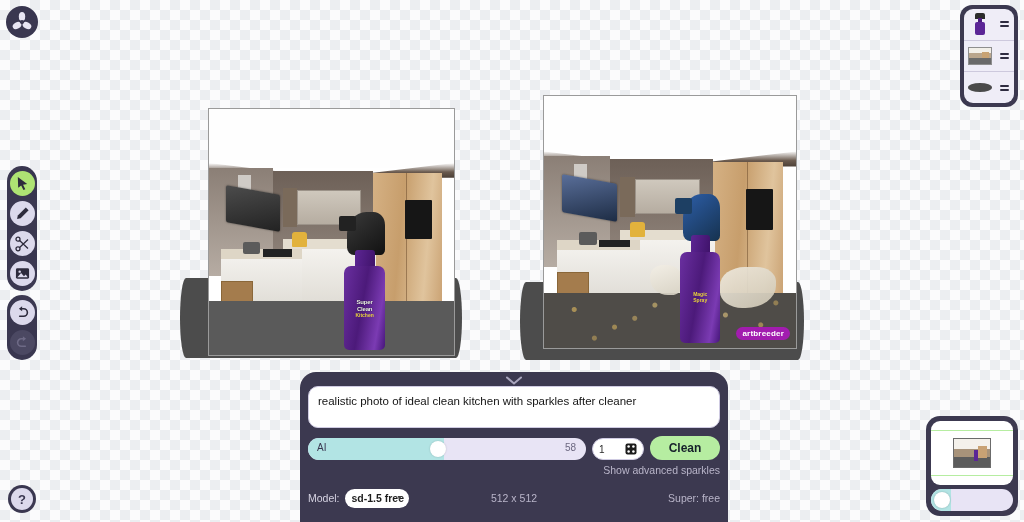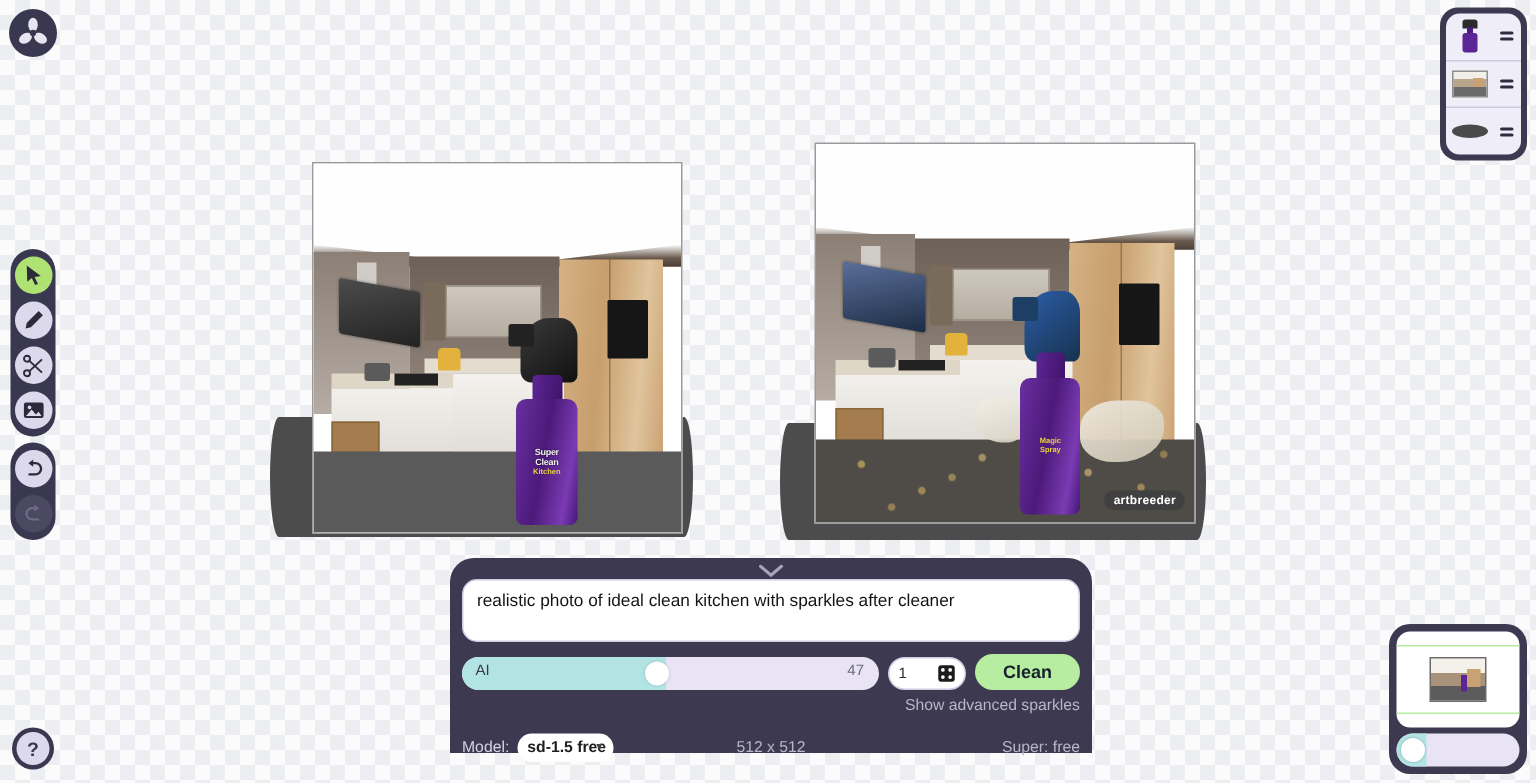--- a/index.html
+++ b/index.html
@@ -230,32 +230,32 @@
     text-shadow:0 0 1px #000; letter-spacing:-.2px;
   }
   .bottle .label .l2 {
     font-size:5px; font-weight:bold; color:#e8d23a; line-height:5px;
   }
   .bottle.blue .trigger { background:linear-gradient(140deg,#2d5ea8,#16324f); }
   .bottle.blue .nozzle { background:#1d3f63; }
 
   .watermark {
     position:absolute;
-    background:#404040;
+    background:#a21caf;
     color:#fff;
     font-size:8px; font-weight:bold;
     letter-spacing:.2px;
     padding:2px 6px;
     border-radius:8px;
   }
 
   
   #prompt-panel {
     position:absolute; left:300px; top:372px;
-    width:428px; height:130px;
+    width:428px; height:150px;
     background:#3c3950;
     border-radius:16px 16px 0 0;
     padding:10px 8px 0 8px;
   }
   #collapse-handle {
     position:absolute; left:0; right:0; top:2px;
     height:12px; display:flex; align-items:center; justify-content:center;
     cursor:pointer;
   }
   #prompt-input {
@@ -613,21 +613,21 @@
   </div>
 
   <textarea id="prompt-input" placeholder="Describe what you want to see..." style="">realistic photo of ideal clean kitchen with sparkles after cleaner</textarea>
 
   <div id="controls-row">
 
     <div id="ai-slider">
       <div class="fill"></div>
       <div class="knob"></div>
       <span class="lbl">AI</span>
-      <span class="val">47</span>
+      <span class="val">58</span>
     </div>
 
     <div id="seed-box">
       <span class="num">1</span>
       <svg width="12" height="12" viewBox="0 0 12 12">
         <rect x="0.5" y="0.5" width="11" height="11" rx="2" fill="#1c1c1c"></rect>
         <circle cx="3.6" cy="3.6" r="1.25" fill="#fff"></circle>
         <circle cx="8.4" cy="3.6" r="1.25" fill="#fff"></circle>
         <circle cx="3.6" cy="8.4" r="1.25" fill="#fff"></circle>
         <circle cx="8.4" cy="8.4" r="1.25" fill="#fff"></circle>

